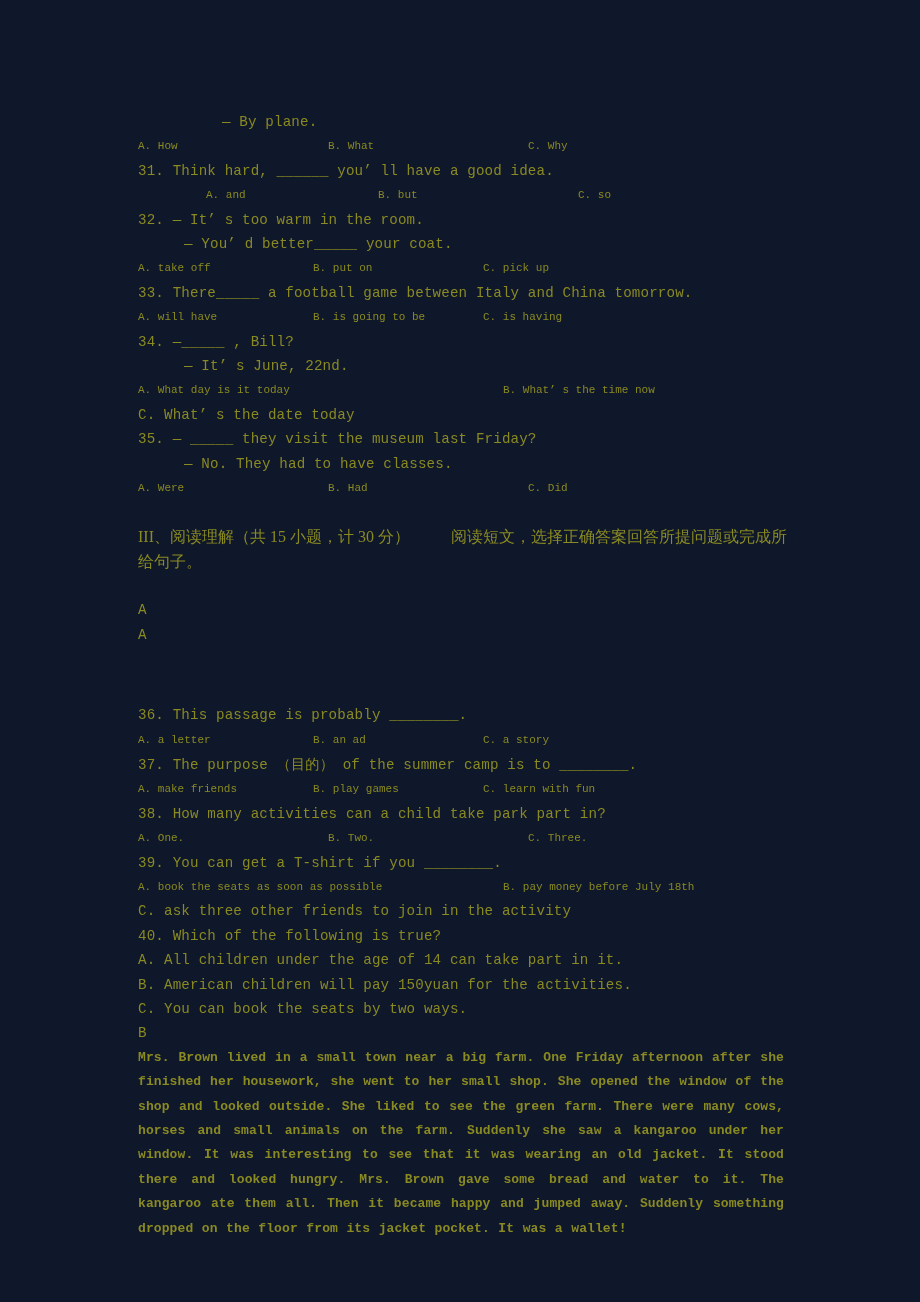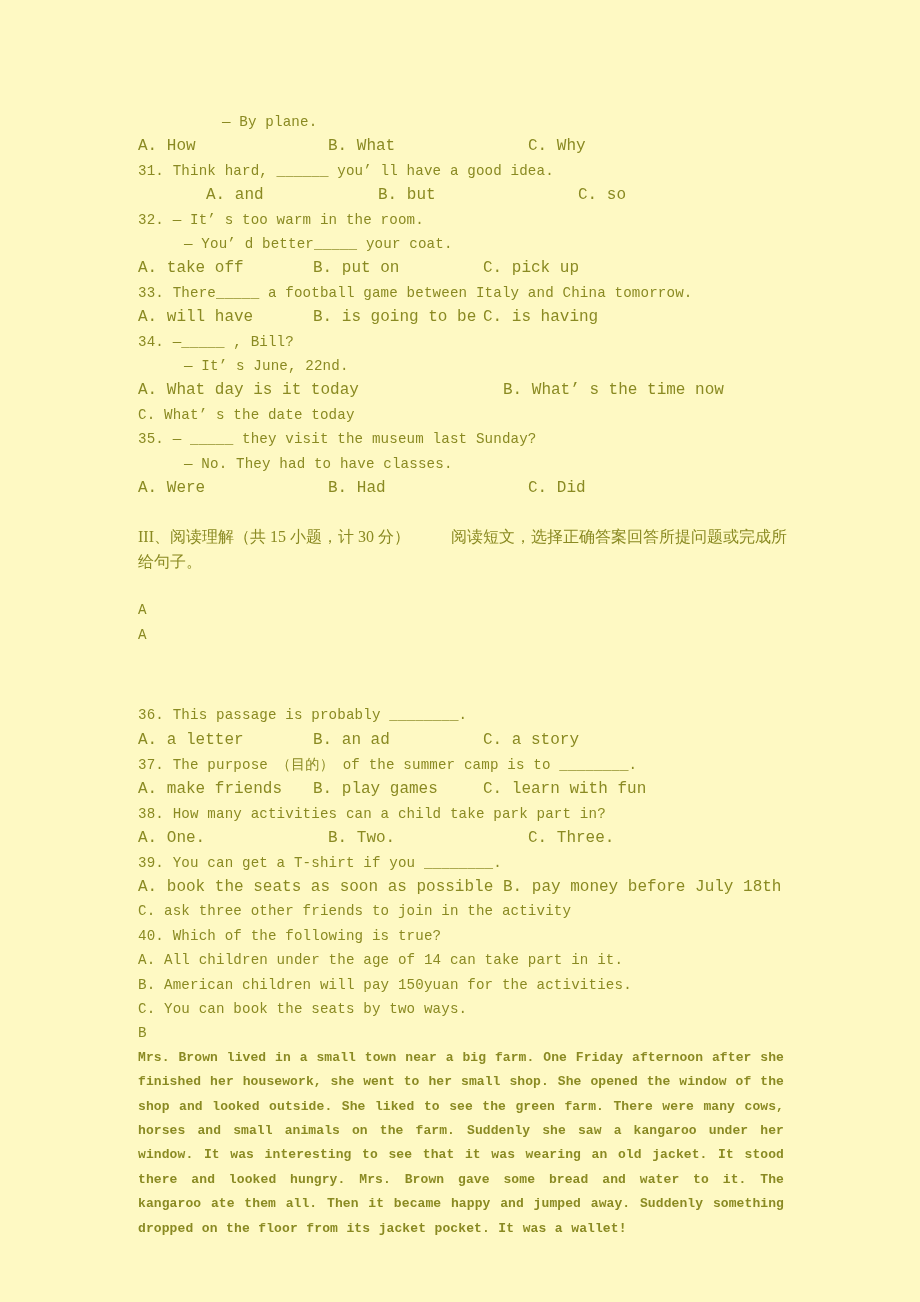--- a/index.html
+++ b/index.html
@@ -17,21 +17,21 @@
     color: #8a8a22;
     -webkit-font-smoothing: antialiased;
   }
 
   .page {
     position: absolute;
     left: 0;
     top: 0;
     width: 920px;
     height: 1302px;
-    background: #fef9c3;
+    background: #0f172a;
   }
 
   
   .body-col {
     position: absolute;
     left: 138px;
     top: 110px;
     width: 646px;
   }
 
@@ -42,21 +42,21 @@
     letter-spacing: 0.15px;
     white-space: pre;
     color: #8a8a22;
   }
 
   
   .opts {
     position: relative;
     height: 24.4px;
     line-height: 24.4px;
-    font-size: 16px;
+    font-size: 11px;
     white-space: pre;
   }
   .opts > span { position: absolute; top: 0; }
   .oa { left: 0; }
   .ob { left: 190px; }
   .oc { left: 390px; }
 
   .opts.mid .ob { left: 175px; }
   .opts.mid .oc { left: 345px; }
 
@@ -144,21 +144,21 @@
     </div>
 
     <div class="ln">34. —_____ , Bill?</div>
     <div class="ln ind-1">— It’ s June, 22nd.</div>
     <div class="opts twocol">
       <span class="oa">A. What day is it today</span>
       <span class="ob">B. What’ s the time now</span>
     </div>
     <div class="ln">C. What’ s the date today</div>
 
-    <div class="ln">35. — _____ they visit the museum last Sunday?</div>
+    <div class="ln">35. — _____ they visit the museum last Friday?</div>
     <div class="ln ind-1">— No. They had to have classes.</div>
     <div class="opts">
       <span class="oa">A. Were</span>
       <span class="ob">B. Had</span>
       <span class="oc">C. Did</span>
     </div>
 
     <div class="spacer-md"></div>
 
     <div class="cn-head">

